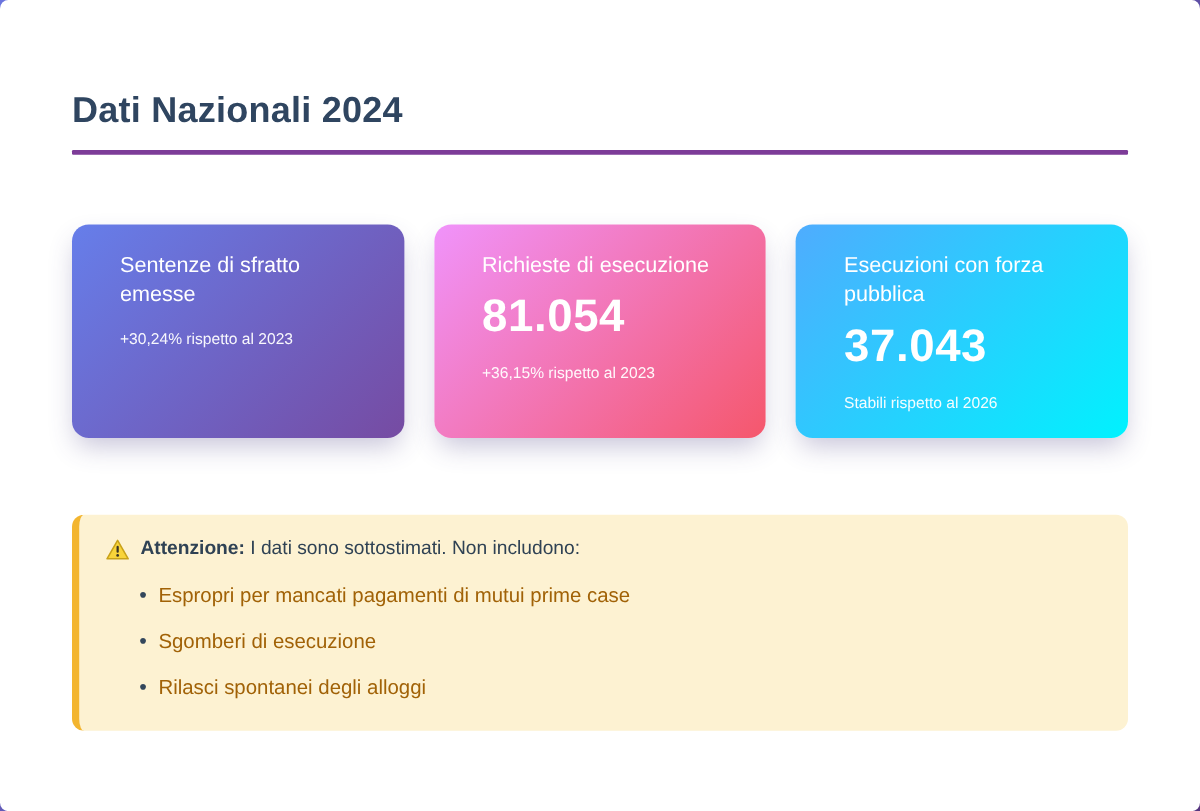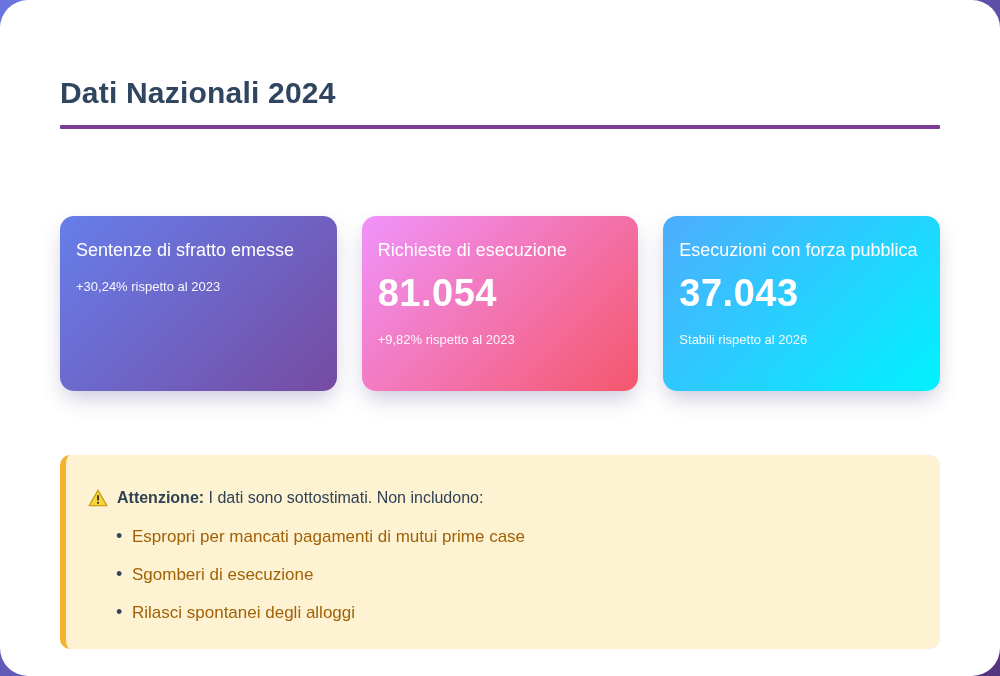--- a/index.html
+++ b/index.html
@@ -11,21 +11,21 @@
   .canvas {
     width: 1000px;
     height: 676px;
     
     background: linear-gradient(135deg, #6a74de 0%, #56357f 100%);
   }
   .page {
     width: 100%;
     height: 100%;
     background: #ffffff;
-    border-radius: 28px;
+    border-radius: 7px;
     padding: 76px 60px 0 60px;
     overflow: hidden;
   }
   .page-title {
     font-size: 30px;
     font-weight: 700;
     color: #2f4560;
     letter-spacing: 0.2px;
   }
   .title-underline {
@@ -37,24 +37,23 @@
   }
   .cards-row {
     display: flex;
     gap: 25px;
     margin-top: 58px;
   }
   .stat-card {
     flex: 1;
     min-height: 175px;
     border-radius: 14px;
-    padding: 22px 16px;
+    padding: 22px 40px;
     color: #ffffff;
     box-shadow: 0 10px 22px -4px rgba(70, 60, 130, 0.30);
-    margin-top: 29px;
   }
   .stat-label {
     font-size: 18px;
     line-height: 1.35;
     font-weight: 400;
   }
   .stat-value {
     font-size: 38px;
     font-weight: 700;
     margin-top: 10px;
@@ -63,21 +62,21 @@
   .stat-note {
     font-size: 13px;
     margin-top: 17px;
     color: rgba(255, 255, 255, 0.95);
   }
   .warning-box {
     margin-top: 64px;
     background: #fdf2d2;
     border-left: 6px solid #f3b52f;
     border-radius: 10px;
-    padding: 34px 28px 26px 22px;
+    padding: 20px 28px 26px 22px;
     color: #2f4254;
   }
   .warning-header {
     display: flex;
     align-items: center;
     gap: 9px;
     font-size: 16px;
   }
   .warning-header .warn-title { font-weight: 700; }
   .warning-icon { width: 20px; height: 18px; flex: 0 0 auto; display: inline-block; }
@@ -114,21 +113,21 @@
     <div class="cards-row">
 
       <div class="stat-card" style="background: linear-gradient(135deg, rgb(102, 126, 234) 0%, rgb(118, 75, 162) 100%);">
         <div class="stat-label">Sentenze di sfratto emesse</div>
         <div class="stat-note">+30,24% rispetto al 2023</div>
       </div>
 
       <div class="stat-card" style="background: linear-gradient(135deg, rgb(240, 147, 251) 0%, rgb(245, 87, 108) 100%);">
         <div class="stat-label">Richieste di esecuzione</div>
         <div class="stat-value">81.054</div>
-        <div class="stat-note">+9,82% rispetto al 2023</div>
+        <div class="stat-note">+36,15% rispetto al 2023</div>
       </div>
 
       <div class="stat-card" style="background: linear-gradient(135deg, rgb(79, 172, 254) 0%, rgb(0, 242, 254) 100%);">
         <div class="stat-label">Esecuzioni con forza pubblica</div>
         <div class="stat-value">37.043</div>
         <div class="stat-note">Stabili rispetto al 2026</div>
       </div>
 
     </div>
 

